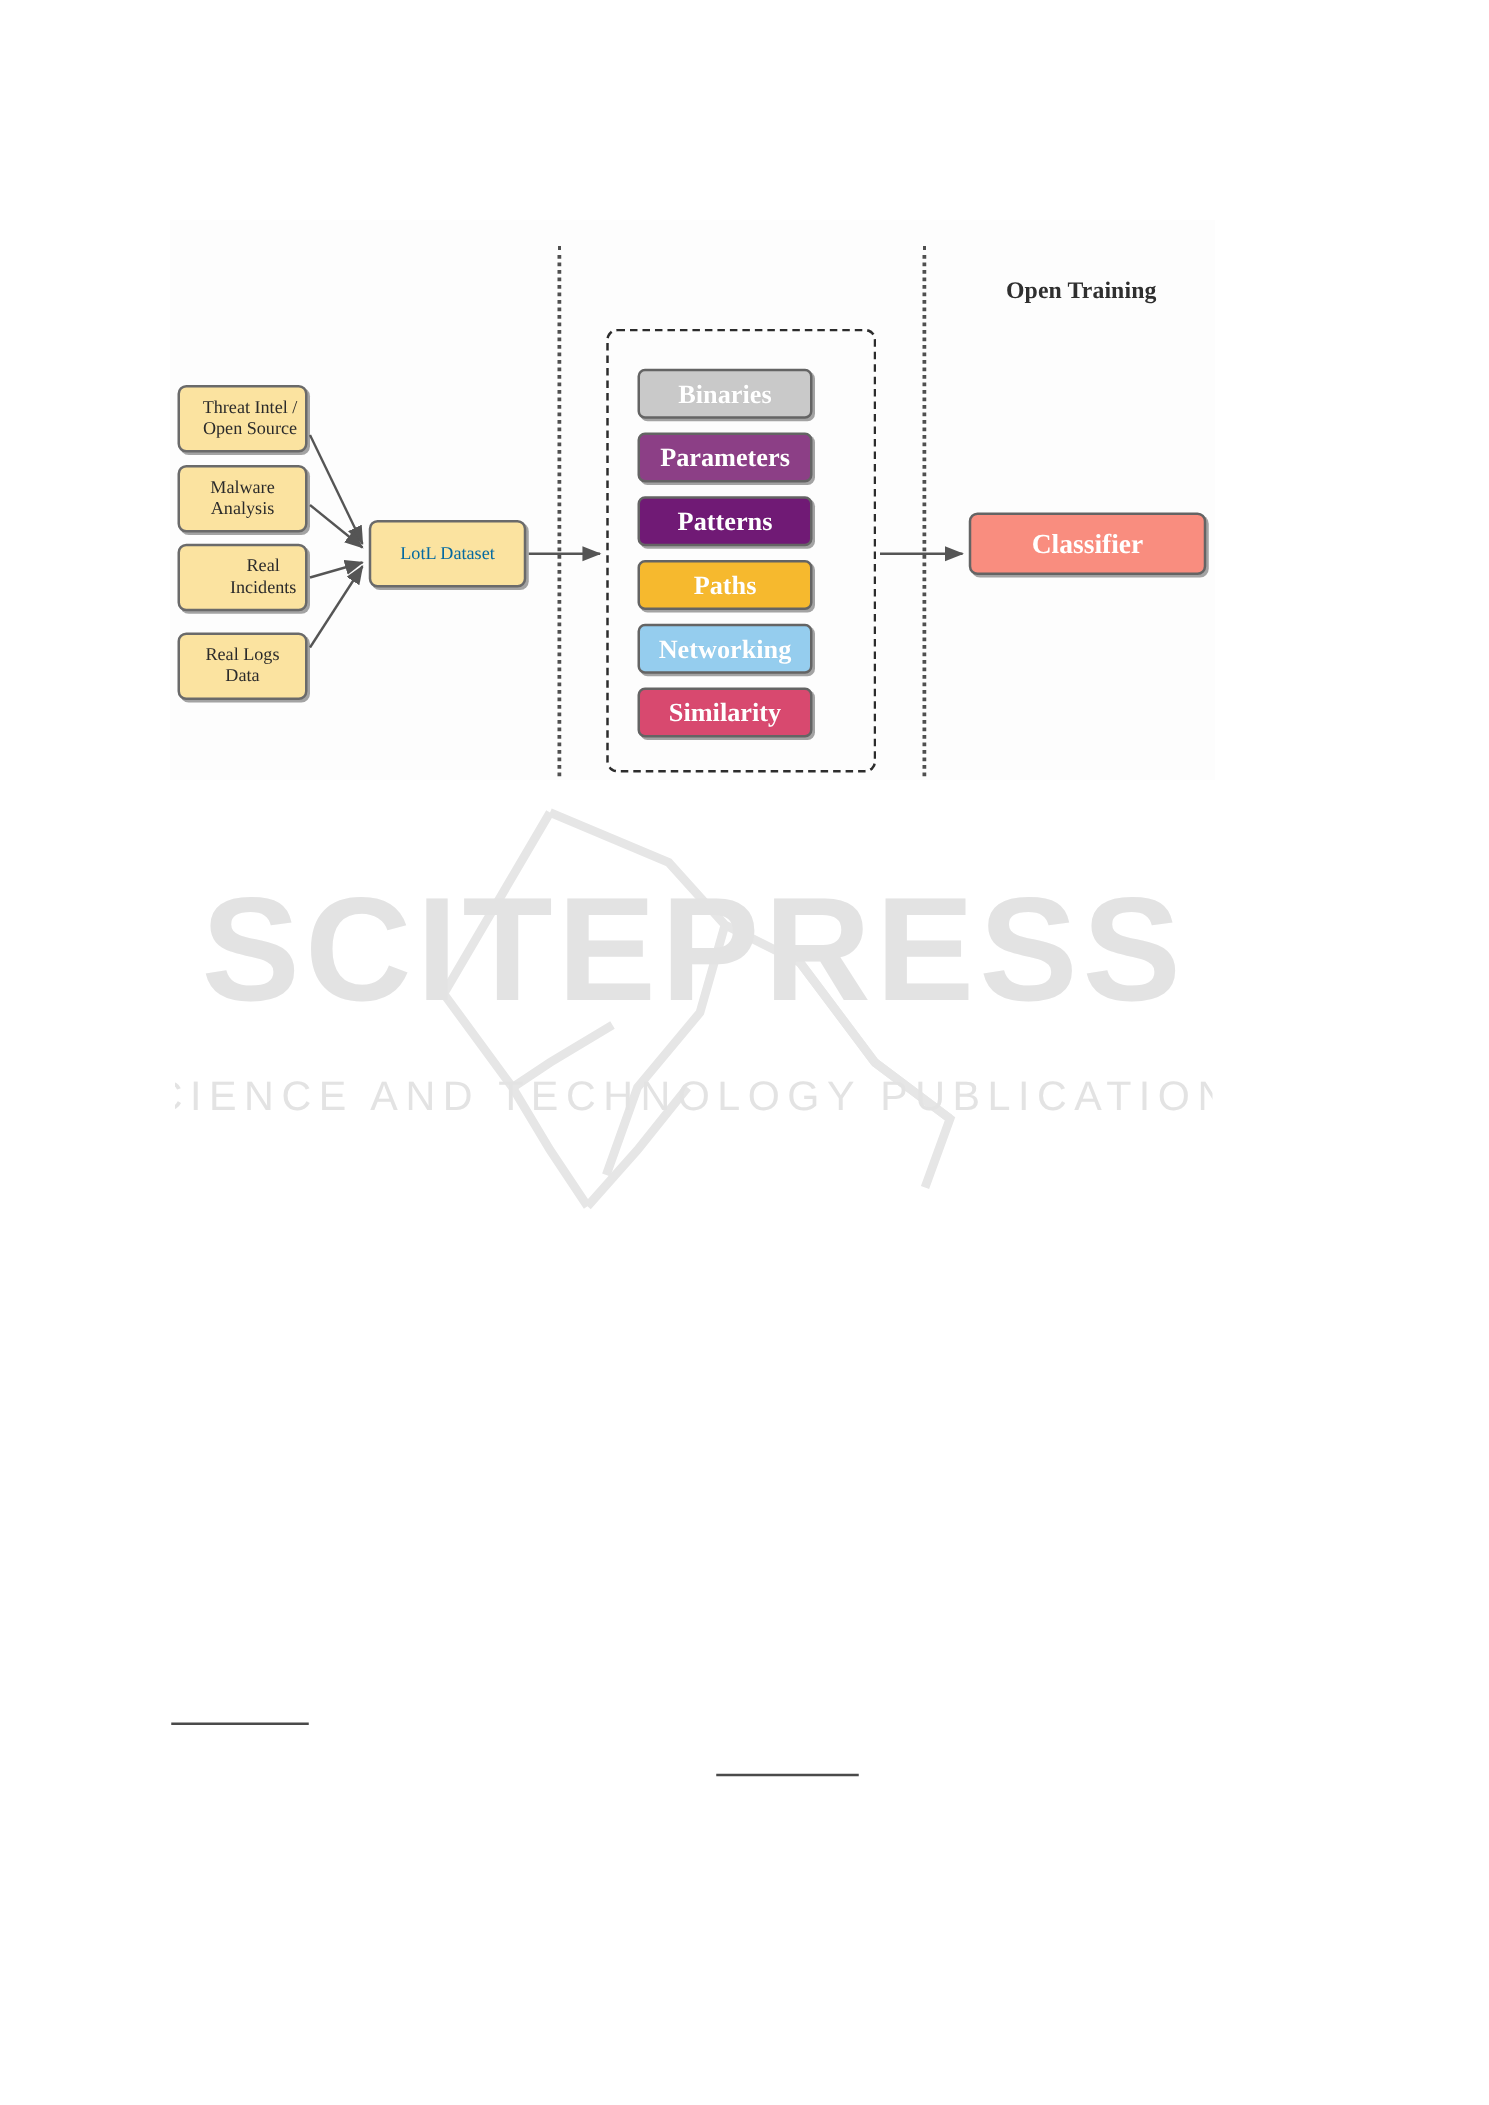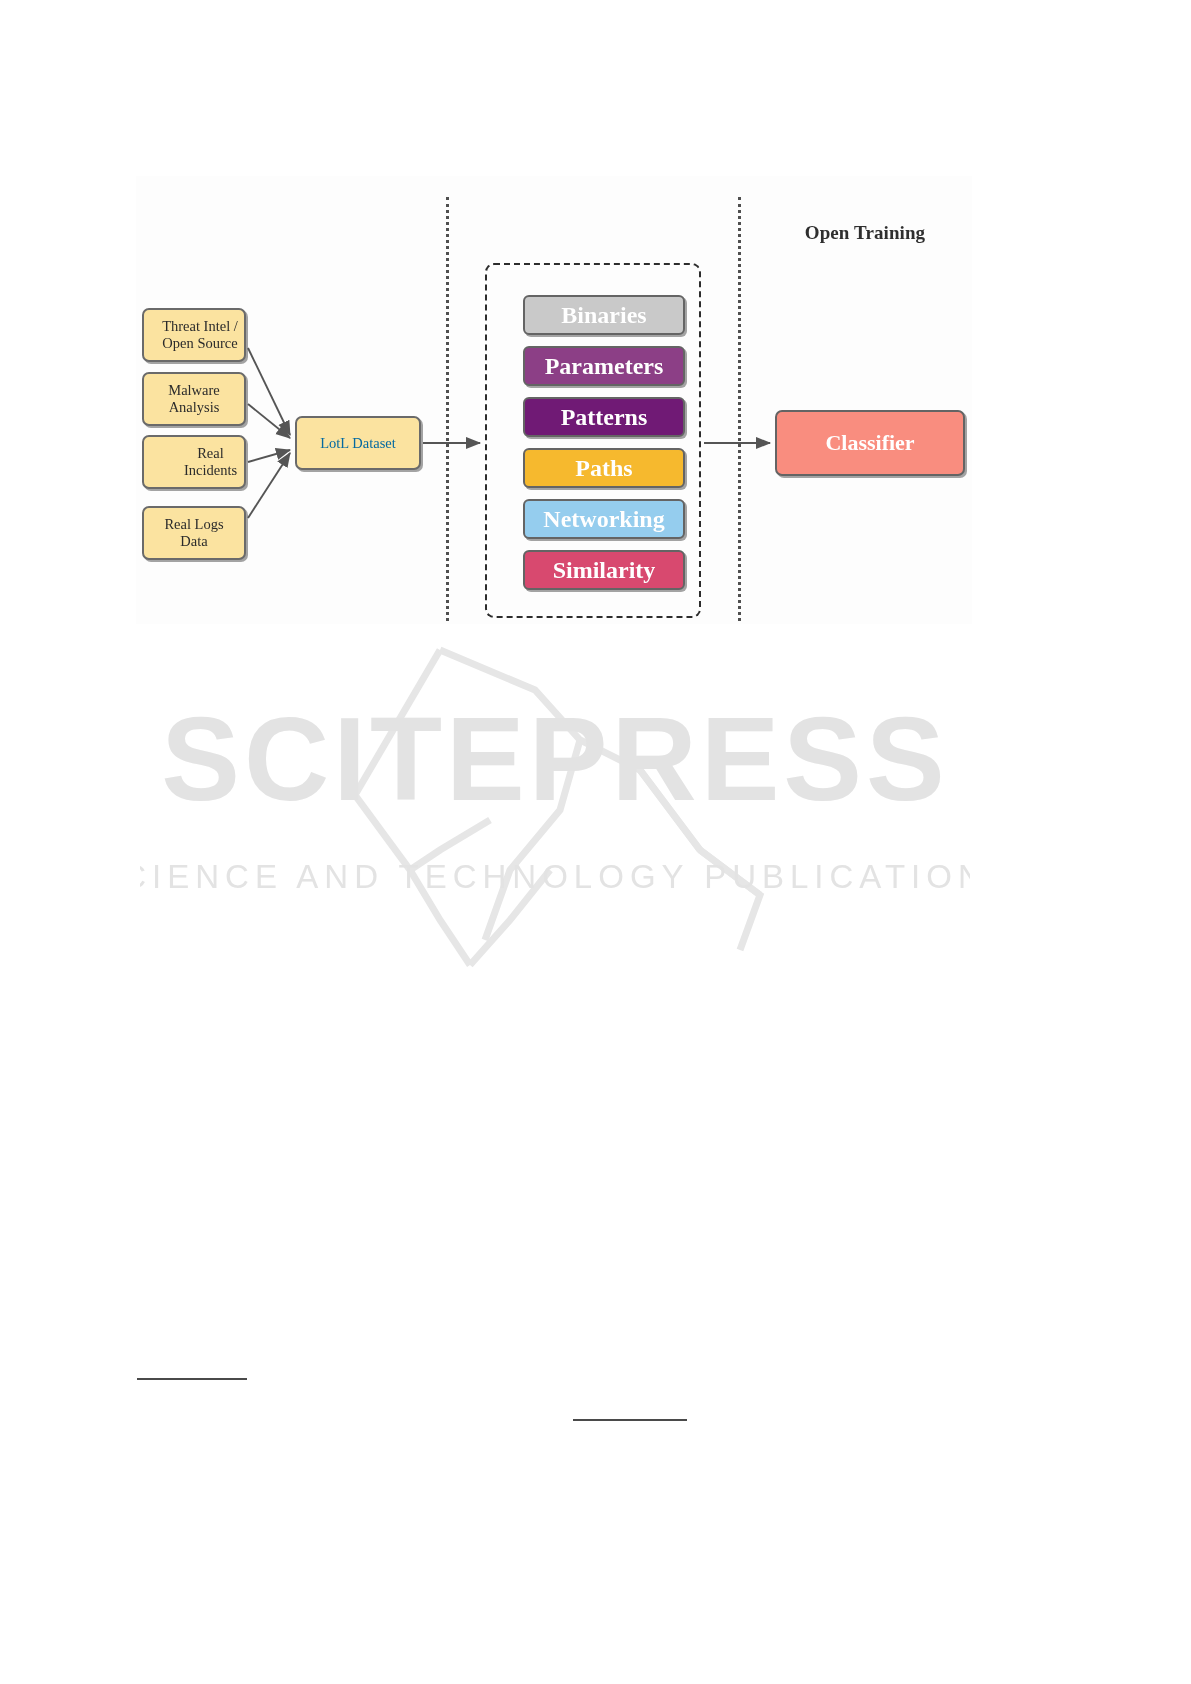--- a/index.html
+++ b/index.html
@@ -119,43 +119,43 @@
     width: 216px;
     height: 355px;
     box-sizing: border-box;
     border: 2px dashed #2c2c2c;
     border-radius: 9px;
   }
 
   
   .chip {
     position: absolute;
-    left: 387px;
-    width: 162px;
+    left: 374px;
+    width: 140px;
     height: 40px;
     color: #ffffff;
-    font-size: 24px;
+    font-size: 21px;
     font-weight: bold;
     text-shadow: 0 0 1px rgba(0,0,0,0.06);
     border-color: #646464;
     border-radius: 6px;
   }
   #chip-0 { top: 119px; }
   #chip-1 { top: 170px; }
   #chip-2 { top: 221px; }
   #chip-3 { top: 272px; }
   #chip-4 { top: 323px; }
   #chip-5 { top: 374px; }
 
   
   #classifier-box {
     left: 639px;
     top: 234px;
     width: 190px;
-    height: 66px;
+    height: 50px;
     background: #f98d7f;
     color: #ffffff;
     font-size: 22px;
     font-weight: bold;
     border-color: #646464;
   }
 
   
   #arrows {
     position: absolute;

